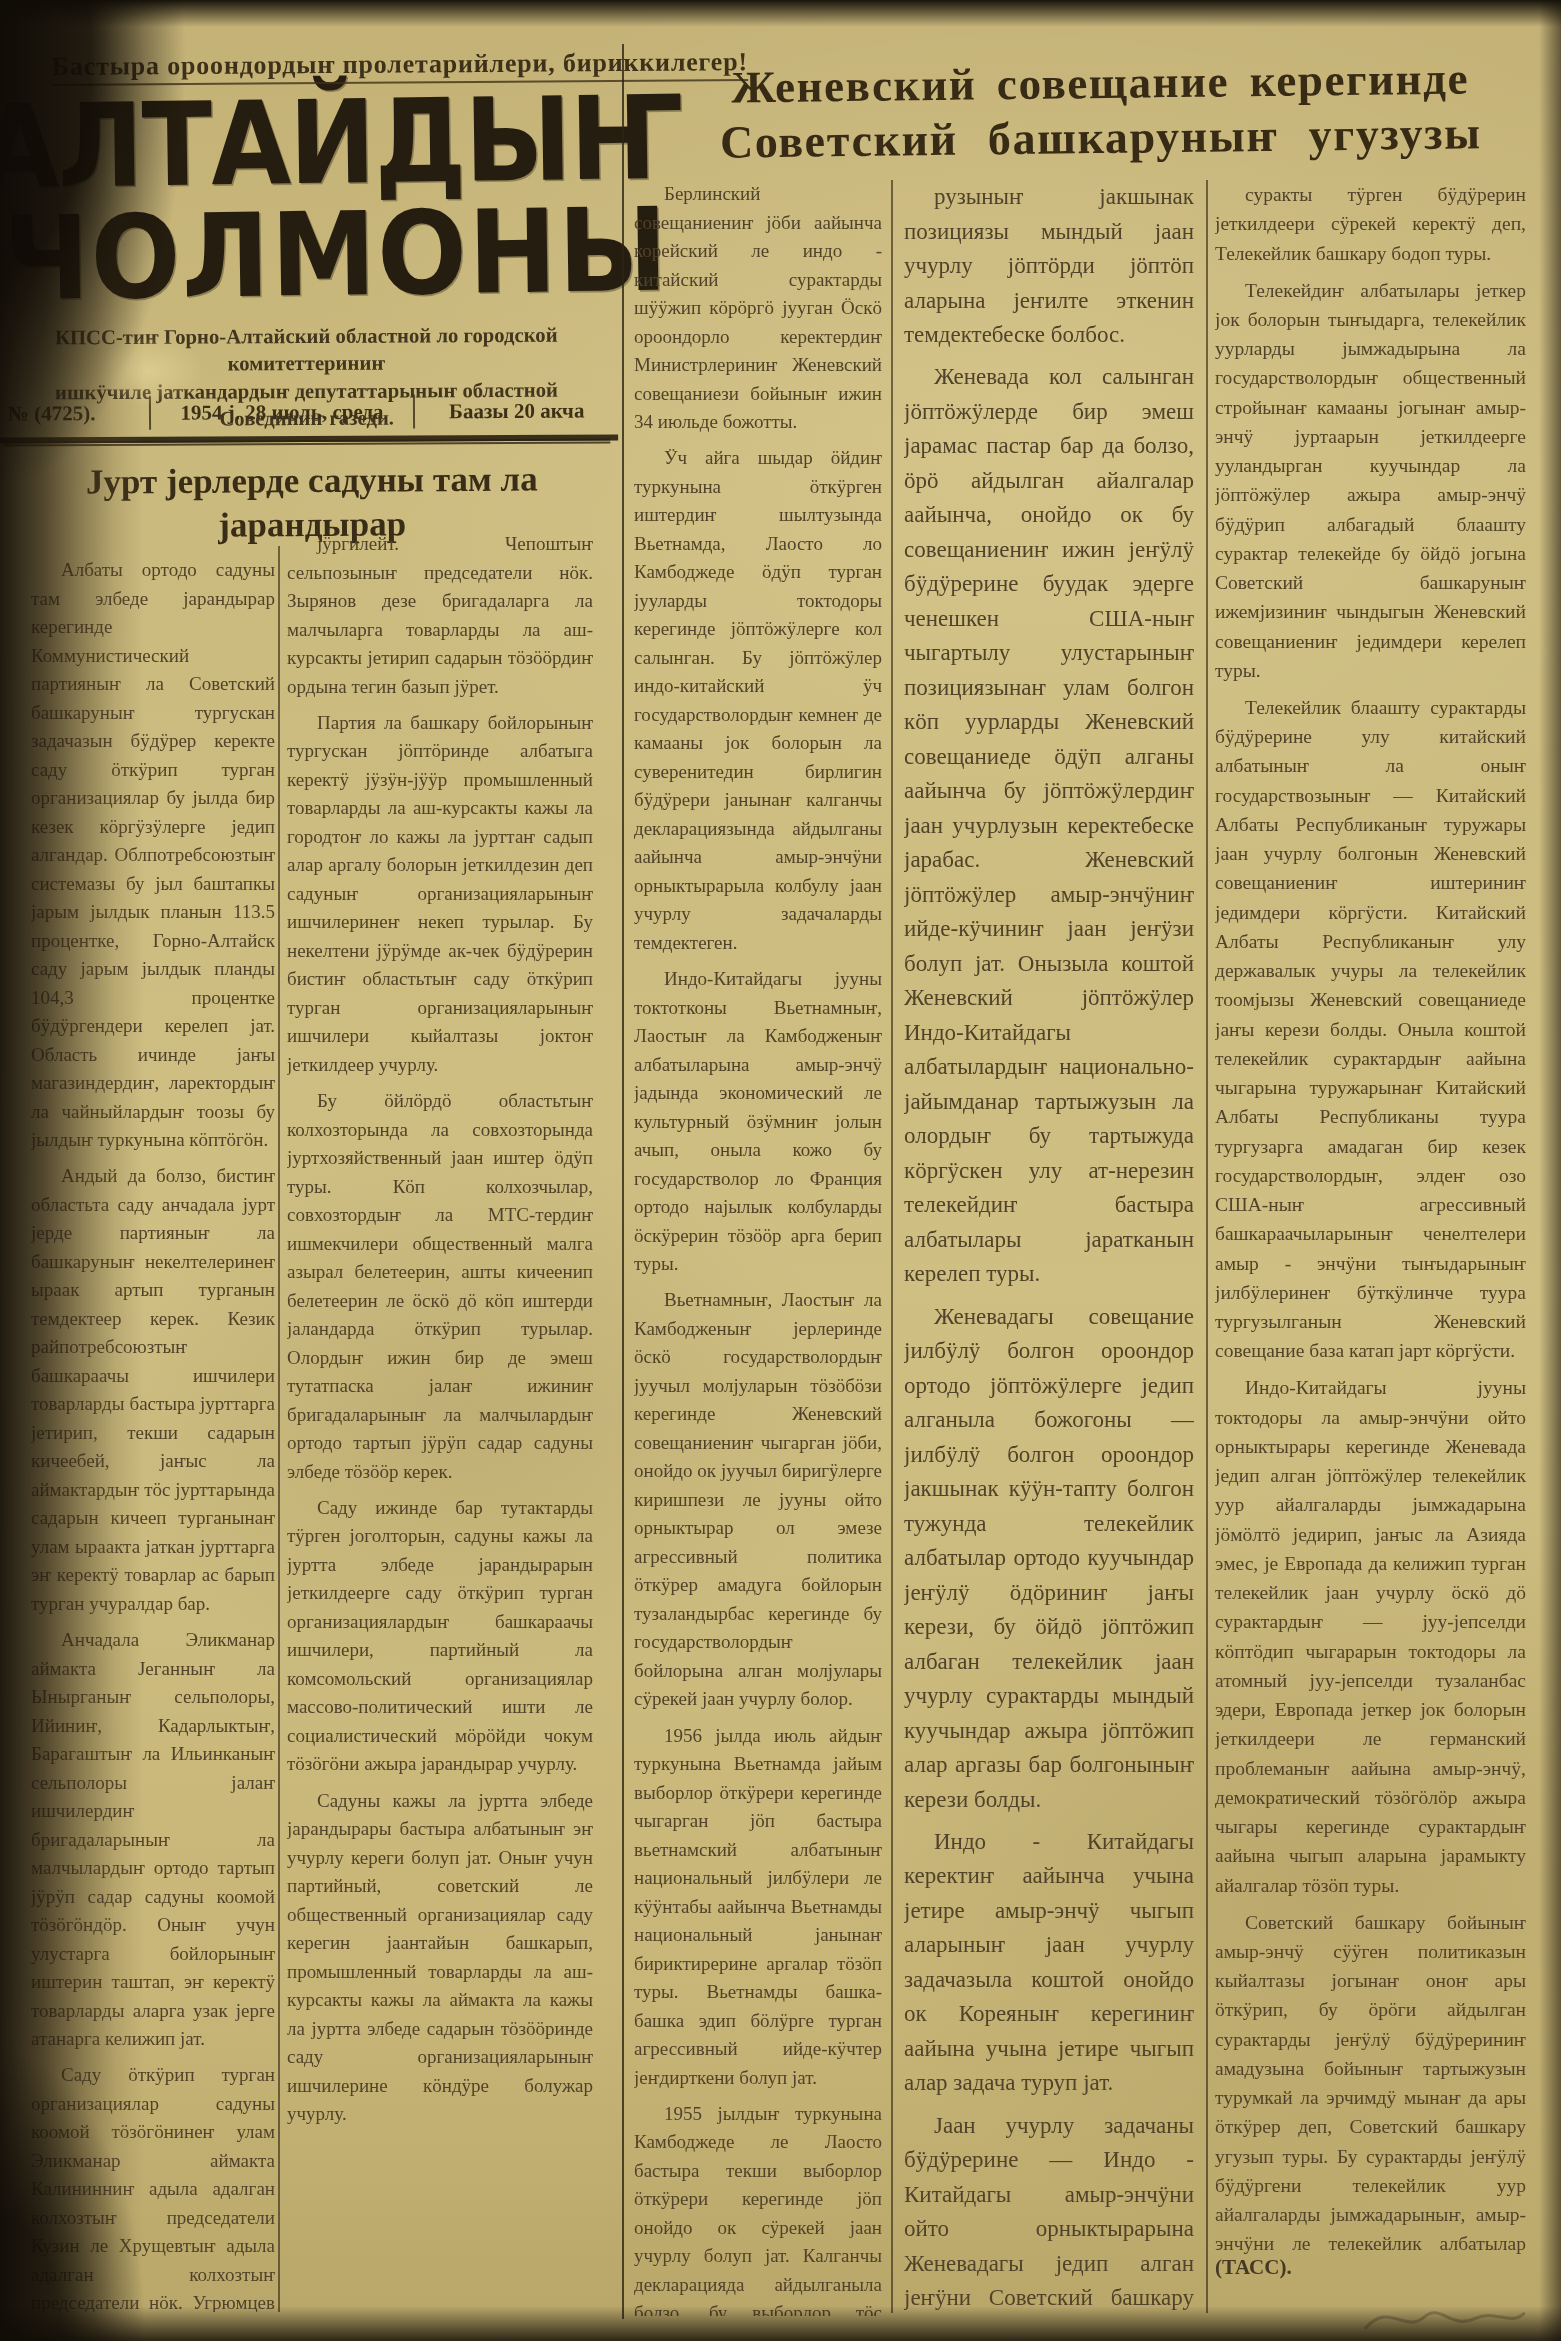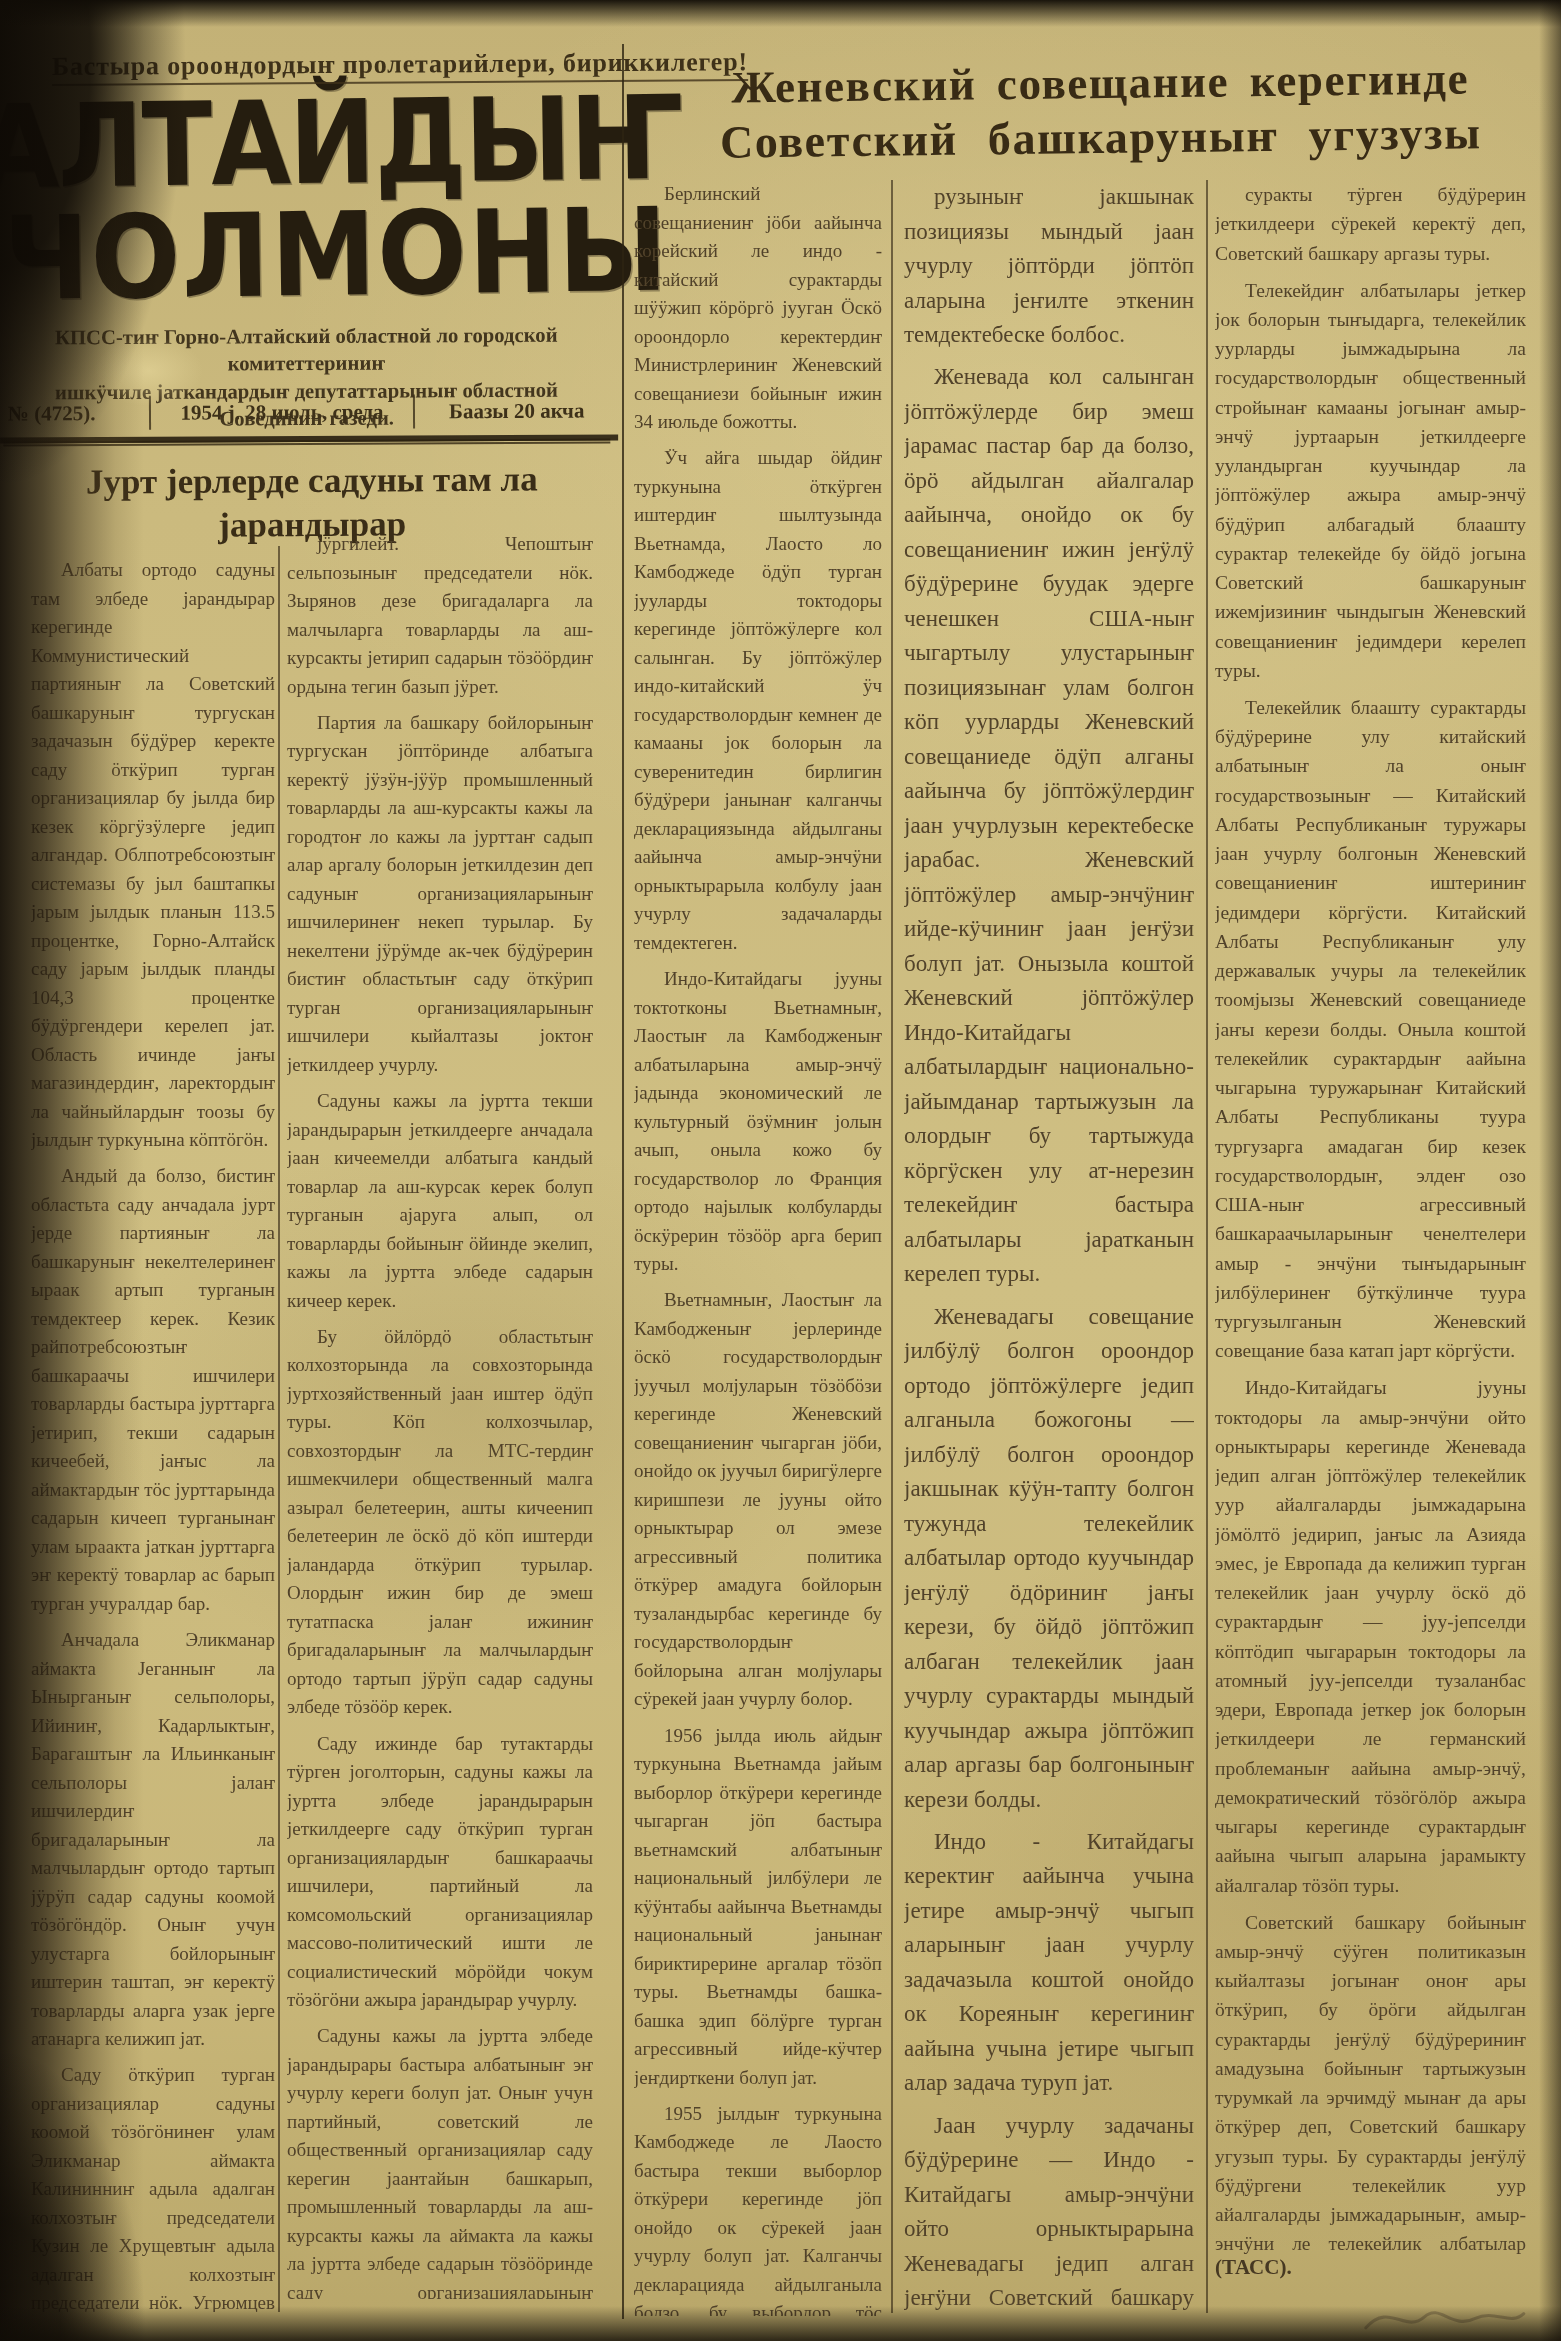--- a/index.html
+++ b/index.html
@@ -124,21 +124,20 @@
 
   <div class="col" id="col1">
       <p>Албаты ортодо садуны там элбеде јарандырар керегинде Коммунистический партияныҥ ла Советский башкаруныҥ тургускан задачазын бӱдӱрер керекте саду ӧткӱрип турган организациялар бу јылда бир кезек кӧргӱзӱлерге једип алгандар. Облпотребсоюзтыҥ системазы бу јыл баштапкы јарым јылдык планын 113.5 процентке, Горно-Алтайск саду јарым јылдык планды 104,3 процентке бӱдӱргендери керелеп јат. Область ичинде јаҥы магазиндердиҥ, ларектордыҥ ла чайныйлардыҥ тоозы бу јылдыҥ туркунына кӧптӧгӧн.</p>
       <p>Андый да болзо, бистиҥ областьта саду анчадала јурт јерде партияныҥ ла башкаруныҥ некелтелеринеҥ ыраак артып турганын темдектеер керек. Кезик райпотребсоюзтыҥ башкараачы ишчилери товарларды бастыра јурттарга јетирип, текши садарын кичеебей, јаҥыс ла аймактардыҥ тӧс јурттарында садарын кичееп турганынаҥ улам ыраакта јаткан јурттарга эҥ керектӱ товарлар ас барып турган учуралдар бар.</p>
       <p>Анчадала Эликманар аймакта Јеганныҥ ла Ынырганыҥ сельполоры, Ийиниҥ, Кадарлыктыҥ, Барагаштыҥ ла Ильинканыҥ сельполоры јалаҥ ишчилердиҥ бригадаларыныҥ ла малчылардыҥ ортодо тартып јӱрӱп садар садуны коомой тӧзӧгӧндӧр. Оныҥ учун улустарга бойлорыныҥ иштерин таштап, эҥ керектӱ товарларды аларга узак јерге атанарга келижип јат.</p>
       <p>Саду ӧткӱрип турган организациялар садуны коомой тӧзӧгӧнинеҥ улам Эликманар аймакта Калининниҥ адыла адалган колхозтыҥ председатели Кузин ле Хрущевтыҥ адыла адалган колхозтыҥ председатели нӧк. Угрюмцев бригадаларга товарларды бой сельподоҥ апарып садып</p>
     </div>
   <div class="col" id="col2">
       <p>јӱргилейт. Чепоштыҥ сельпозыныҥ председатели нӧк. Зырянов дезе бригадаларга ла малчыларга товарларды ла аш-курсакты јетирип садарын тӧзӧӧрдиҥ ордына тегин базып јӱрет.</p>
       <p>Партия ла башкару бойлорыныҥ тургускан јӧптӧринде албатыга керектӱ јӱзӱн-јӱӱр промышленный товарларды ла аш-курсакты кажы ла городтоҥ ло кажы ла јурттаҥ садып алар аргалу болорын јеткилдезин деп садуныҥ организацияларыныҥ ишчилеринеҥ некеп турылар. Бу некелтени јӱрӱмде ак-чек бӱдӱрерин бистиҥ областьтыҥ саду ӧткӱрип турган организацияларыныҥ ишчилери кыйалтазы јоктоҥ јеткилдеер учурлу.</p>
-      <p>Садуны кажы ла јуртта текши јарандырарын јеткилдеерге анчадала јаан кичеемелди албатыга кандый товарлар ла аш-курсак керек болуп турганын ајаруга алып, ол товарларды бойыныҥ ӧйинде экелип, кажы ла јуртта элбеде садарын кичеер керек.</p>
       <p>Бу ӧйлӧрдӧ областьтыҥ колхозторында ла совхозторында јуртхозяйственный јаан иштер ӧдӱп туры. Кӧп колхозчылар, совхозтордыҥ ла МТС-тердиҥ ишмекчилери общественный малга азырал белетеерин, ашты кичеенип белетеерин ле ӧскӧ дӧ кӧп иштерди јаландарда ӧткӱрип турылар. Олордыҥ ижин бир де эмеш тутатпаска јалаҥ ижиниҥ бригадаларыныҥ ла малчылардыҥ ортодо тартып јӱрӱп садар садуны элбеде тӧзӧӧр керек.</p>
       <p>Саду ижинде бар тутактарды тӱрген јоголторын, садуны кажы ла јуртта элбеде јарандырарын јеткилдеерге саду ӧткӱрип турган организациялардыҥ башкараачы ишчилери, партийный ла комсомольский организациялар массово-политический ишти ле социалистический мӧрӧйди чокум тӧзӧгӧни ажыра јарандырар учурлу.</p>
       <p>Садуны кажы ла јуртта элбеде јарандырары бастыра албатыныҥ эҥ учурлу кереги болуп јат. Оныҥ учун партийный, советский ле общественный организациялар саду керегин јаантайын башкарып, промышленный товарларды ла аш-курсакты кажы ла аймакта ла кажы ла јуртта элбеде садарын тӧзӧӧринде саду организацияларыныҥ ишчилерине кӧндӱре болужар учурлу.</p>
     </div>
   <div class="col" id="col3">
       <p>Берлинский совещаниениҥ јӧби аайынча корейский ле индо - китайский сурактарды шӱӱжип кӧрӧргӧ јууган Ӧскӧ ороондорло керектердиҥ Министрлериниҥ Женевский совещаниези бойыныҥ ижин 34 июльде божотты.</p>
       <p>Ӱч айга шыдар ӧйдиҥ туркунына ӧткӱрген иштердиҥ шылтузында Вьетнамда, Лаосто ло Камбоджеде ӧдӱп турган јууларды токтодоры керегинде јӧптӧжӱлерге кол салынган. Бу јӧптӧжӱлер индо-китайский ӱч государстволордыҥ кемнеҥ де камааны јок болорын ла суверенитедин бирлигин бӱдӱрери јанынаҥ калганчы декларациязында айдылганы аайынча амыр-энчӱни орныктырарыла колбулу јаан учурлу задачаларды темдектеген.</p>
       <p>Индо-Китайдагы јууны токтотконы Вьетнамныҥ, Лаостыҥ ла Камбодженыҥ албатыларына амыр-энчӱ јадында экономический ле культурный ӧзӱмниҥ јолын ачып, оныла кожо бу государстволор ло Франция ортодо најылык колбуларды ӧскӱрерин тӧзӧӧр арга берип туры.</p>
       <p>Вьетнамныҥ, Лаостыҥ ла Камбодженыҥ јерлеринде ӧскӧ государстволордыҥ јуучыл молјуларын тӧзӧбӧзи керегинде Женевский совещаниениҥ чыгарган јӧби, онойдо ок јуучыл биригӱлерге киришпези ле јууны ойто орныктырар ол эмезе агрессивный политика ӧткӱрер амадуга бойлорын тузаландырбас керегинде бу государстволордыҥ бойлорына алган молјулары сӱрекей јаан учурлу болор.</p>
       <p>1956 јылда июль айдыҥ туркунына Вьетнамда јайым выборлор ӧткӱрери керегинде чыгарган јӧп бастыра вьетнамский албатыныҥ национальный јилбӱлери ле кӱӱнтабы аайынча Вьетнамды национальный јанынаҥ бириктирерине аргалар тӧзӧп туры. Вьетнамды башка-башка эдип бӧлӱрге турган агрессивный ийде-кӱчтер јеҥдирткени болуп јат.</p>
@@ -146,21 +145,21 @@
     </div>
   <div class="col" id="col4">
       <p>рузыныҥ јакшынак позициязы мындый јаан учурлу јӧптӧрди јӧптӧп аларына јеҥилте эткенин темдектебеске болбос.</p>
       <p>Женевада кол салынган јӧптӧжӱлерде бир эмеш јарамас пастар бар да болзо, ӧрӧ айдылган айалгалар аайынча, онойдо ок бу совещаниениҥ ижин јеҥӱлӱ бӱдӱрерине буудак эдерге ченешкен США-ныҥ чыгартылу улустарыныҥ позициязынаҥ улам болгон кӧп уурларды Женевский совещаниеде ӧдӱп алганы аайынча бу јӧптӧжӱлердиҥ јаан учурлузын керектебеске јарабас. Женевский јӧптӧжӱлер амыр-энчӱниҥ ийде-кӱчиниҥ јаан јеҥӱзи болуп јат. Онызыла коштой Женевский јӧптӧжӱлер Индо-Китайдагы албатылардыҥ национально-јайымданар тартыжузын ла олордыҥ бу тартыжуда кӧргӱскен улу ат-нерезин телекейдиҥ бастыра албатылары јаратканын керелеп туры.</p>
       <p>Женевадагы совещание јилбӱлӱ болгон ороондор ортодо јӧптӧжӱлерге једип алганыла божогоны — јилбӱлӱ болгон ороондор јакшынак кӱӱн-тапту болгон тужунда телекейлик албатылар ортодо куучындар јеҥӱлӱ ӧдӧриниҥ јаҥы керези, бу ӧйдӧ јӧптӧжип албаган телекейлик јаан учурлу сурактарды мындый куучындар ажыра јӧптӧжип алар аргазы бар болгоныныҥ керези болды.</p>
       <p>Индо - Китайдагы керектиҥ аайынча учына јетире амыр-энчӱ чыгып аларыныҥ јаан учурлу задачазыла коштой онойдо ок Кореяныҥ керегиниҥ аайына учына јетире чыгып алар задача туруп јат.</p>
       <p>Јаан учурлу задачаны бӱдӱрерине — Индо - Китайдагы амыр-энчӱни ойто орныктырарына Женевадагы једип алган јеҥӱни Советский башкару уткуп туры. Бу задачаны бӱдӱргени бойыныҥ јайымы ла национальный јанынаҥ кемнеҥ де камааны јок болоры учун тартыжып турган албатылардыҥ јилбӱлерине, онойдо ок амыр-энчӱ сӱӱген бастыра албатылардыҥ јилбӱлерине јарамыкту болуп туры.</p>
       <p>Кореядагы јууны токтодорына мынаҥ озо кӱӱзӧгенин кӧргӱскен Советский башкару, онойдо ок КНР-диҥ ле КНДР-диҥ башкаруулары Женевский совещаниеде корейский сурактыҥ јеҥӱлӱ бӱдӱрилерине једерге бойлорыныҥ турумкайын база катап кӧргӱскендер. Је ондый да болзо, бир канча делегациялар јанынаҥ, элдеҥ озо США-ныҥ делегациязы јанынаҥ буудактар болгонынаҥ улам Женевский совещание бу сурак аайынча јарамыкту једимдерге једип албаганы јарлу. Кореяны национальный јанынаҥ бириктирериниҥ ле Азияда ла бастыра телекейде амыр-энчӱни јеткилдеериниҥ јилбӱлерине бу</p>
     </div>
   <div class="col" id="col5">
-      <p>суракты тӱрген бӱдӱрерин јеткилдеери сӱрекей керектӱ деп, Советский башкару аргазы туры.</p>
+      <p>суракты тӱрген бӱдӱрерин јеткилдеери сӱрекей керектӱ деп, Телекейлик башкару бодоп туры.</p>
       <p>Телекейдиҥ албатылары јеткер јок болорын тыҥыдарга, телекейлик уурларды јымжадырына ла государстволордыҥ общественный стройынаҥ камааны јогынаҥ амыр-энчӱ јуртаарын јеткилдеерге ууландырган куучындар ла јӧптӧжӱлер ажыра амыр-энчӱ бӱдӱрип албагадый блаашту сурактар телекейде бу ӧйдӧ јогына Советский башкаруныҥ ижемјизиниҥ чындыгын Женевский совещаниениҥ једимдери керелеп туры.</p>
       <p>Телекейлик блаашту сурактарды бӱдӱрерине улу китайский албатыныҥ ла оныҥ государствозыныҥ — Китайский Албаты Республиканыҥ туружары јаан учурлу болгонын Женевский совещаниениҥ иштериниҥ једимдери кӧргӱсти. Китайский Албаты Республиканыҥ улу державалык учуры ла телекейлик тоомјызы Женевский совещаниеде јаҥы керези болды. Оныла коштой телекейлик сурактардыҥ аайына чыгарына туружарынаҥ Китайский Албаты Республиканы туура тургузарга амадаган бир кезек государстволордыҥ, элдеҥ озо США-ныҥ агрессивный башкараачыларыныҥ ченелтелери амыр - энчӱни тыҥыдарыныҥ јилбӱлеринеҥ бӱткӱлинче туура тургузылганын Женевский совещание база катап јарт кӧргӱсти.</p>
       <p>Индо-Китайдагы јууны токтодоры ла амыр-энчӱни ойто орныктырары керегинде Женевада једип алган јӧптӧжӱлер телекейлик уур айалгаларды јымжадарына јӧмӧлтӧ једирип, јаҥыс ла Азияда эмес, је Европада да келижип турган телекейлик јаан учурлу ӧскӧ дӧ сурактардыҥ — јуу-јепселди кӧптӧдип чыгарарын токтодоры ла атомный јуу-јепселди тузаланбас эдери, Европада јеткер јок болорын јеткилдеери ле германский проблеманыҥ аайына амыр-энчӱ, демократический тӧзӧгӧлӧр ажыра чыгары керегинде сурактардыҥ аайына чыгып аларына јарамыкту айалгалар тӧзӧп туры.</p>
       <p>Советский башкару бойыныҥ амыр-энчӱ сӱӱген политиказын кыйалтазы јогынаҥ оноҥ ары ӧткӱрип, бу ӧрӧги айдылган сурактарды јеҥӱлӱ бӱдӱрериниҥ амадузына бойыныҥ тартыжузын турумкай ла эрчимдӱ мынаҥ да ары ӧткӱрер деп, Советский башкару угузып туры. Бу сурактарды јеҥӱлӱ бӱдӱргени телекейлик уур айалгаларды јымжадарыныҥ, амыр-энчӱни ле телекейлик албатылар ортодо најылыкты тыҥыдарыныҥ јолында јаан учурлу алтам болор.</p>
     </div>
 
   <div class="tass">(ТАСС).</div>
 
   <div class="vrule" id="vr1"></div>
   <div class="vrule" id="vr-main"></div>

